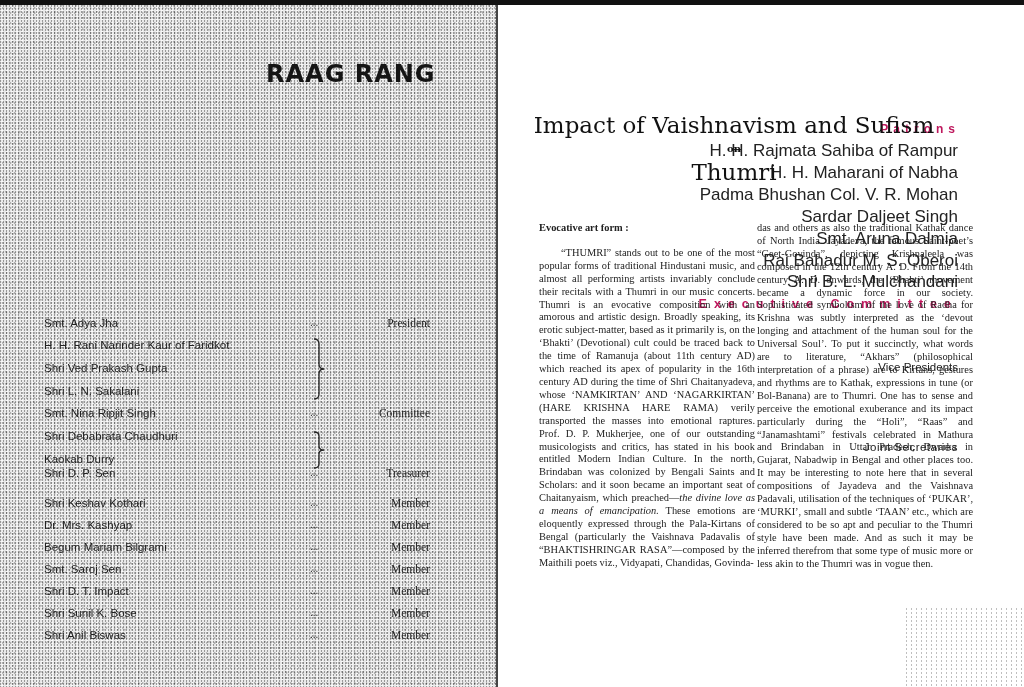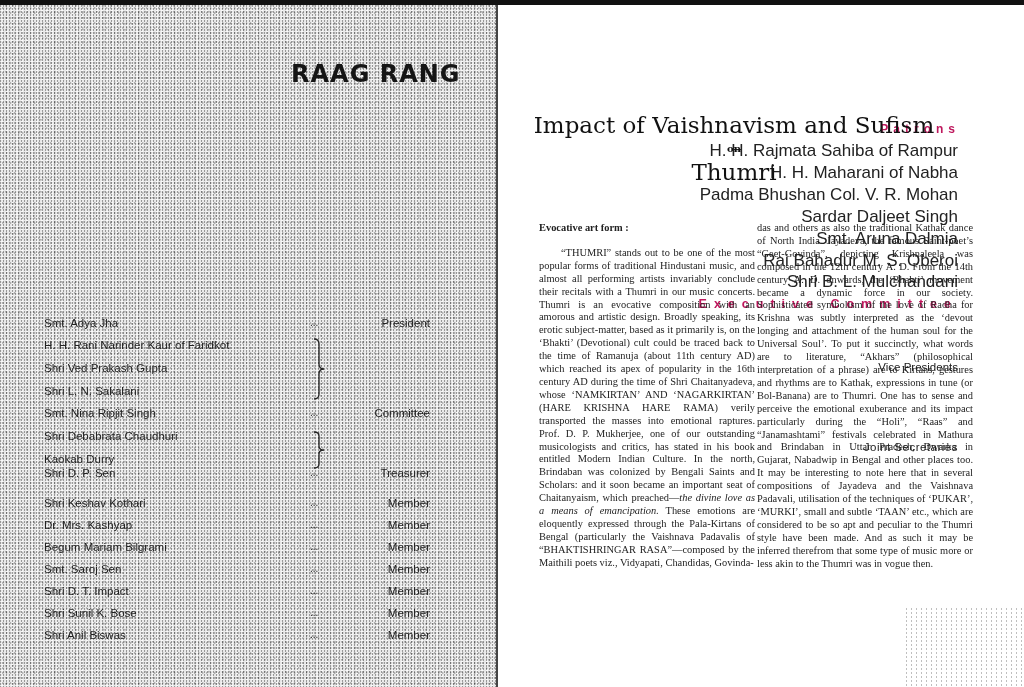--- a/index.html
+++ b/index.html
@@ -13,30 +13,30 @@
         radial-gradient(circle at 70% 60%, rgba(0,0,0,0.25) 0.6px, transparent 1px),
         radial-gradient(circle at 45% 80%, rgba(255,255,255,0.8) 0.7px, transparent 1.1px),
         radial-gradient(circle at 85% 15%, rgba(0,0,0,0.3) 0.5px, transparent 1px);
       background-size:3px 3px, 4px 5px, 5px 3px, 7px 6px;
     }
     .spine { position:absolute; left:496px; top:5px; width:2px; height:682px; background:#444; }
     .right-page { position:absolute; left:498px; top:5px; width:526px; height:682px; background:#fff; }
     .right-speckle { position:absolute; right:0; bottom:0; width:120px; height:80px;
       background-image: radial-gradient(circle, rgba(0,0,0,0.25) 0.5px, transparent 1px); background-size:5px 4px; }
 
-    .raag-title { position:absolute; left:266px; top:60px; font-family:"DejaVu Sans", sans-serif; font-weight:bold; font-size:24px; letter-spacing:1px; color:#151515;padding-left:25px; }
+    .raag-title { position:absolute; left:266px; top:60px; font-family:"DejaVu Sans", sans-serif; font-weight:bold; font-size:24px; letter-spacing:1px; color:#151515; }
     .section-head { position:absolute; font-weight:bold; font-size:12px; letter-spacing:5px; color:#be185d; }
     .patrons-head { right:64px; top:122px; }
     .exec-head { right:66px; top:297px; letter-spacing:7px; font-size:12.5px;margin-left:19px; }
     .patron { position:absolute; right:66px; font-size:17px; color:#222; white-space:nowrap; }
 
     .row { position:absolute; left:44px; width:386px; height:16px; font-size:11.5px; color:#222; }
     .row .name { position:absolute; left:0; top:0; white-space:nowrap; }
     .row .dots { position:absolute; left:266px; top:0; font-size:10px; }
-    .row .role { position:absolute; right:0; top:0; white-space:nowrap; }
+    .row .role { position:absolute; right:0; top:0; white-space:nowrap;font-family:Liberation Serif, serif; }
     .brace { position:absolute; width:14px; font-size:0; }
     .brace svg { display:block; }
     .group-role { position:absolute; right:66px; font-size:11.5px; color:#222; white-space:nowrap; }
 
     .article-title { position:absolute; left:498px; width:472px; text-align:center; font-family:"DejaVu Serif", serif; color:#111; }
     .t1 { top:112px; font-size:23px; }
     .t2 { top:143px; font-size:10px; font-weight:bold; }
     .t3 { top:159px; font-size:23px; }
 
     .col { position:absolute; top:222px; width:216px; font-family:"Liberation Serif", serif; font-size:10.4px; line-height:12.9px; color:#222; text-align:justify; }

